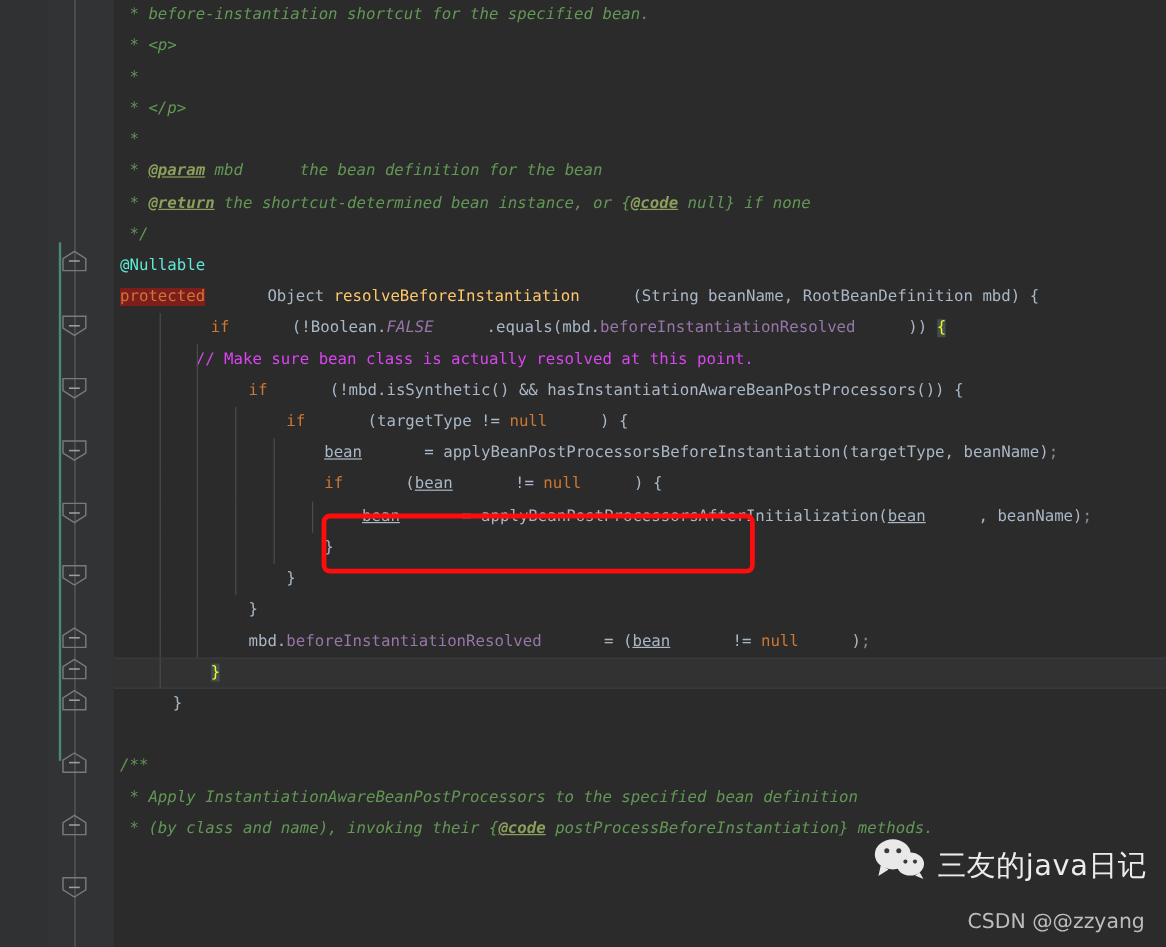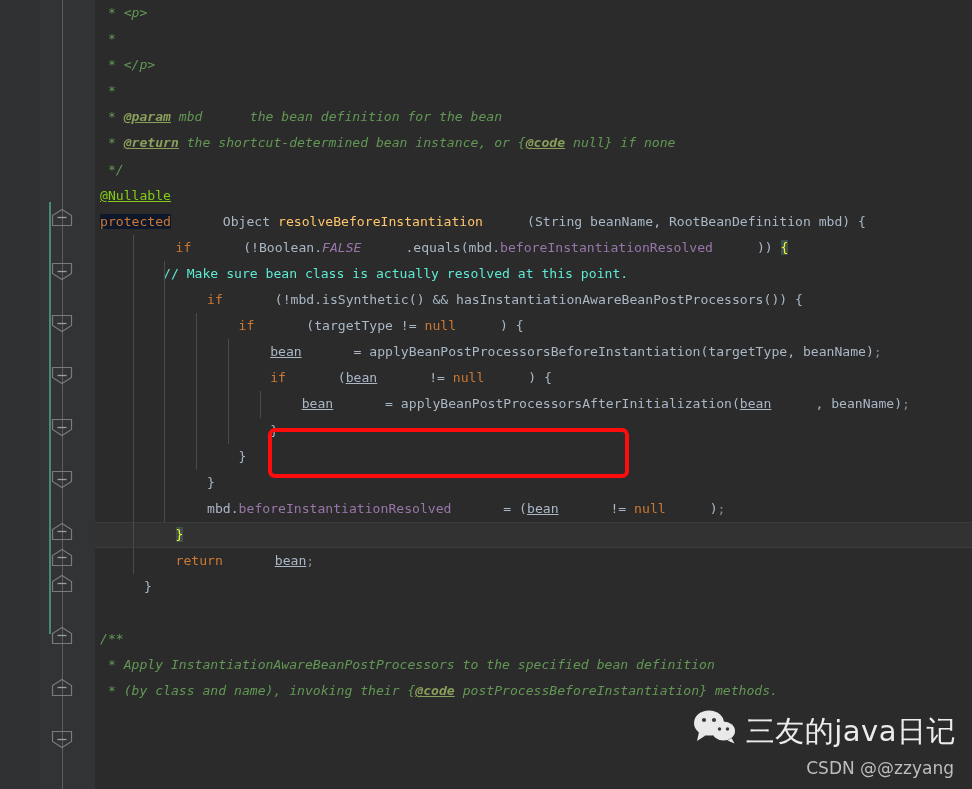--- a/index.html
+++ b/index.html
@@ -56,45 +56,45 @@
   }
   .caret-edge-top{ top:0; } .caret-edge-bot{ bottom:0; }
   
   .guide{
     position:absolute; width:1px; background:#4b4b4b; top:0; height:100%;
     pointer-events:none;
   }
   
   .c-doc      { color:#629755; font-style:italic; }
   .c-doctag   { color:#8a9f5b; font-style:italic; font-weight:bold; text-decoration:underline; }
-  .c-line     { color:#5eead4;text-align:center; }
-  .c-anno     { color:#84cc16;text-decoration:underline; }
+  .c-line     { color:#d946ef;text-align:center; }
+  .c-anno     { color:#5eead4; }
   .c-kw       { color:#cc7832; }
-  .c-kw-hl    { color:#cc7832; background:#0f172a; }
+  .c-kw-hl    { color:#cc7832; background:#7f1d1d; }
   .c-plain    { color:#a9b7c6;padding-left:44px; }
   .c-method   { color:#ffc66d; }
   .c-field    { color:#9876aa; }
   .c-static   { color:#9876aa; font-style:italic; }
   .c-local    { color:#a9b7c6; text-decoration:underline; }
   .c-semi     { color:#8a8a8a; }
   .c-brace-hl { color:#ffef28; background:#3b514d; }
   
   #redbox{
     position:absolute; border:4px solid #ff0d0d; border-radius:7px;
     pointer-events:none;
   }
   
   #watermark{
     position:absolute; right:16px; bottom:8px;
     text-align:right; pointer-events:none;
     font-family:"DejaVu Sans","Liberation Sans",sans-serif;
   }
   #wm-row{ display:flex; align-items:center; justify-content:flex-end; gap:9px; }
-  #wm-title{ color:#ececec; font-size:29px; letter-spacing:.5px; }
-  #wm-sub{ color:#bdbdbd; font-size:17px; margin-top:2px; margin-right:2px; }
+  #wm-title{ color:#ececec; font-size:24px; letter-spacing:.5px; }
+  #wm-sub{ color:#bdbdbd; font-size:17px; margin-top:12px; margin-right:2px; }
   .wx{ display:block; }
 </style>
 </head>
 <body>
 
 <div id="editor">
 
   <div id="gutter">
     <div id="gutter-fill-left"></div>
     <div class="fold-spine"></div>
@@ -172,20 +172,21 @@
           <svg viewBox="0 0 22 19">
             <path d="M1.5,1.5 L20.5,1.5 L20.5,11.5 L11,17.5 L1.5,11.5 Z" fill="none" stroke="#787b7d" stroke-width="1.2"></path>
             <line x1="6.5" y1="9.5" x2="15.5" y2="9.5" stroke="#9b9e9f" stroke-width="1.3"></line>
           </svg>
         </div>
       </div>
   </div>
   <div id="gutter-edge"></div>
 
   <div id="code">
+      <div class="row"><span class="c-doc"> * </span><span class="c-doc">before-instantiation shortcut for the specified bean.</span></div>
       <div class="row"><span class="c-doc"> * &lt;p&gt;</span></div>
       <div class="row"><span class="c-doc"> *</span></div>
       <div class="row"><span class="c-doc"> * &lt;/p&gt;</span></div>
       <div class="row"><span class="c-doc"> *</span></div>
       <div class="row"><span class="c-doc"> * </span><span class="c-doctag">@param</span><span class="c-doc"> mbd      the bean definition for the bean</span></div>
       <div class="row"><span class="c-doc"> * </span><span class="c-doctag">@return</span><span class="c-doc"> the shortcut-determined bean instance, or {</span><span class="c-doctag">@code</span><span class="c-doc"> null} if none</span></div>
       <div class="row"><span class="c-doc"> */</span></div>
       <div class="row"><span class="c-anno">@Nullable</span></div>
       <div class="row"><span class="c-kw-hl">protected</span><span class="c-plain"> Object </span><span class="c-method">resolveBeforeInstantiation</span><span class="c-plain">(String beanName, RootBeanDefinition mbd) {</span></div>
       <div class="row"><span class="guide" style="left: 38px;"></span><span class="c-plain">    </span><span class="c-kw">if</span><span class="c-plain"> (!Boolean.</span><span class="c-static">FALSE</span><span class="c-plain">.equals(mbd.</span><span class="c-field">beforeInstantiationResolved</span><span class="c-plain">)) </span><span class="c-brace-hl">{</span></div>
@@ -193,21 +194,20 @@
       <div class="row"><span class="guide" style="left: 38px;"></span><span class="guide" style="left: 69px;"></span><span class="c-plain">        </span><span class="c-kw">if</span><span class="c-plain"> (!mbd.isSynthetic() &amp;&amp; hasInstantiationAwareBeanPostProcessors()) {</span></div>
       <div class="row"><span class="guide" style="left: 38px;"></span><span class="guide" style="left: 69px;"></span><span class="guide" style="left: 101px;"></span><span class="c-plain">            </span><span class="c-kw">if</span><span class="c-plain"> (targetType != </span><span class="c-kw">null</span><span class="c-plain">) {</span></div>
       <div class="row"><span class="guide" style="left: 38px;"></span><span class="guide" style="left: 69px;"></span><span class="guide" style="left: 101px;"></span><span class="guide" style="left: 133px;"></span><span class="c-plain">                </span><span class="c-local">bean</span><span class="c-plain"> = applyBeanPostProcessorsBeforeInstantiation(targetType, beanName)</span><span class="c-semi">;</span></div>
       <div class="row"><span class="guide" style="left: 38px;"></span><span class="guide" style="left: 69px;"></span><span class="guide" style="left: 101px;"></span><span class="guide" style="left: 133px;"></span><span class="c-plain">                </span><span class="c-kw">if</span><span class="c-plain"> (</span><span class="c-local">bean</span><span class="c-plain"> != </span><span class="c-kw">null</span><span class="c-plain">) {</span></div>
       <div class="row"><span class="guide" style="left: 38px;"></span><span class="guide" style="left: 69px;"></span><span class="guide" style="left: 101px;"></span><span class="guide" style="left: 133px;"></span><span class="guide" style="left: 165px;"></span><span class="c-plain">                    </span><span class="c-local">bean</span><span class="c-plain"> = applyBeanPostProcessorsAfterInitialization(</span><span class="c-local">bean</span><span class="c-plain">, beanName)</span><span class="c-semi">;</span></div>
       <div class="row"><span class="guide" style="left: 38px;"></span><span class="guide" style="left: 69px;"></span><span class="guide" style="left: 101px;"></span><span class="guide" style="left: 133px;"></span><span class="c-plain">                }</span></div>
       <div class="row"><span class="guide" style="left: 38px;"></span><span class="guide" style="left: 69px;"></span><span class="guide" style="left: 101px;"></span><span class="c-plain">            }</span></div>
       <div class="row"><span class="guide" style="left: 38px;"></span><span class="guide" style="left: 69px;"></span><span class="c-plain">        }</span></div>
       <div class="row"><span class="guide" style="left: 38px;"></span><span class="guide" style="left: 69px;"></span><span class="c-plain">        mbd.</span><span class="c-field">beforeInstantiationResolved</span><span class="c-plain"> = (</span><span class="c-local">bean</span><span class="c-plain"> != </span><span class="c-kw">null</span><span class="c-plain">)</span><span class="c-semi">;</span></div>
       <div class="row caret"><span class="guide" style="left: 38px;"></span><span class="caret-edge-top"></span><span class="caret-edge-bot"></span><span class="c-plain">    </span><span class="c-brace-hl">}</span></div>
-      <div class="row"><span class="guide" style="left: 38px;"></span><span class="c-plain">    </span><span class="c-kw">return</span><span class="c-plain"> </span><span class="c-local">bean</span><span class="c-semi">;</span></div>
       <div class="row"><span class="c-plain">}</span></div>
       <div class="row"><span class="c-plain"></span></div>
       <div class="row"><span class="c-doc">/**</span></div>
       <div class="row"><span class="c-doc"> * Apply InstantiationAwareBeanPostProcessors to the specified bean definition</span></div>
       <div class="row"><span class="c-doc"> * (by class and name), invoking their {</span><span class="c-doctag">@code</span><span class="c-doc"> postProcessBeforeInstantiation} methods.</span></div>
     </div>
 
   <div id="redbox" style="left: 268px; top: 428px; width: 361px; height: 50px; border-color: rgb(255, 13, 13);"></div>
 
   <div id="watermark">

